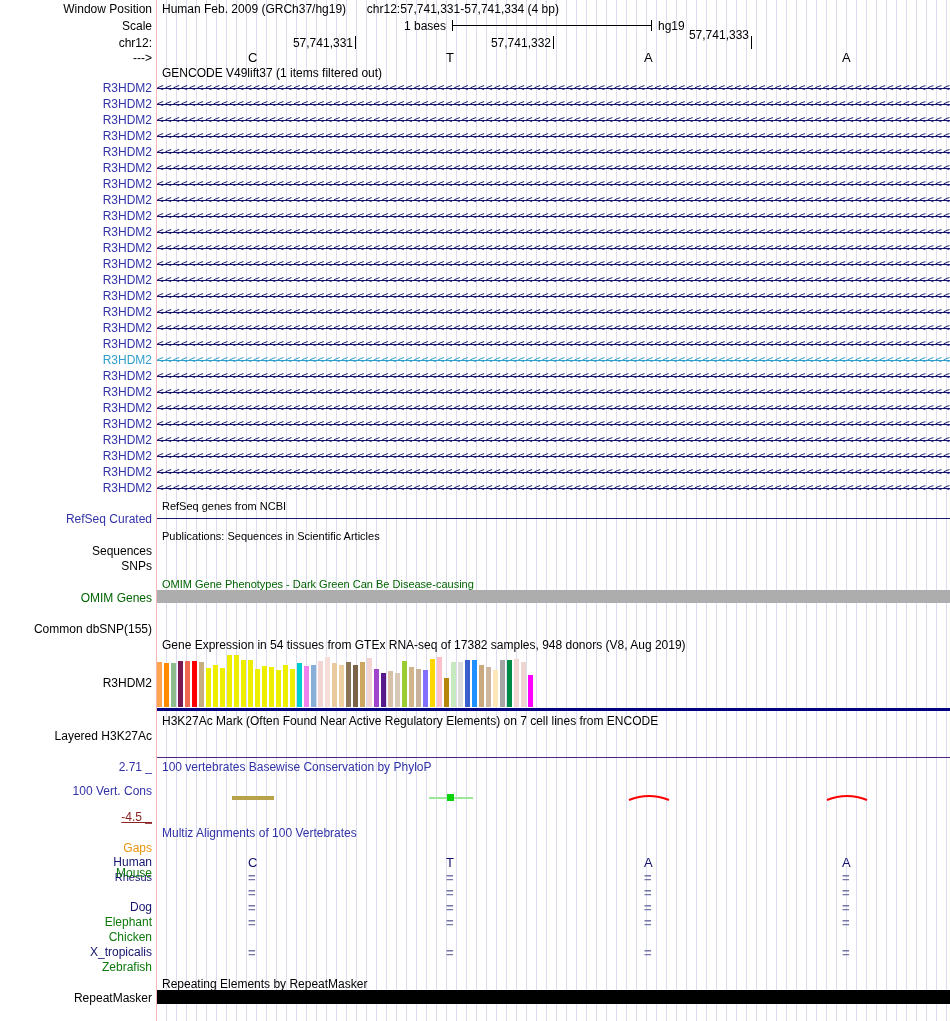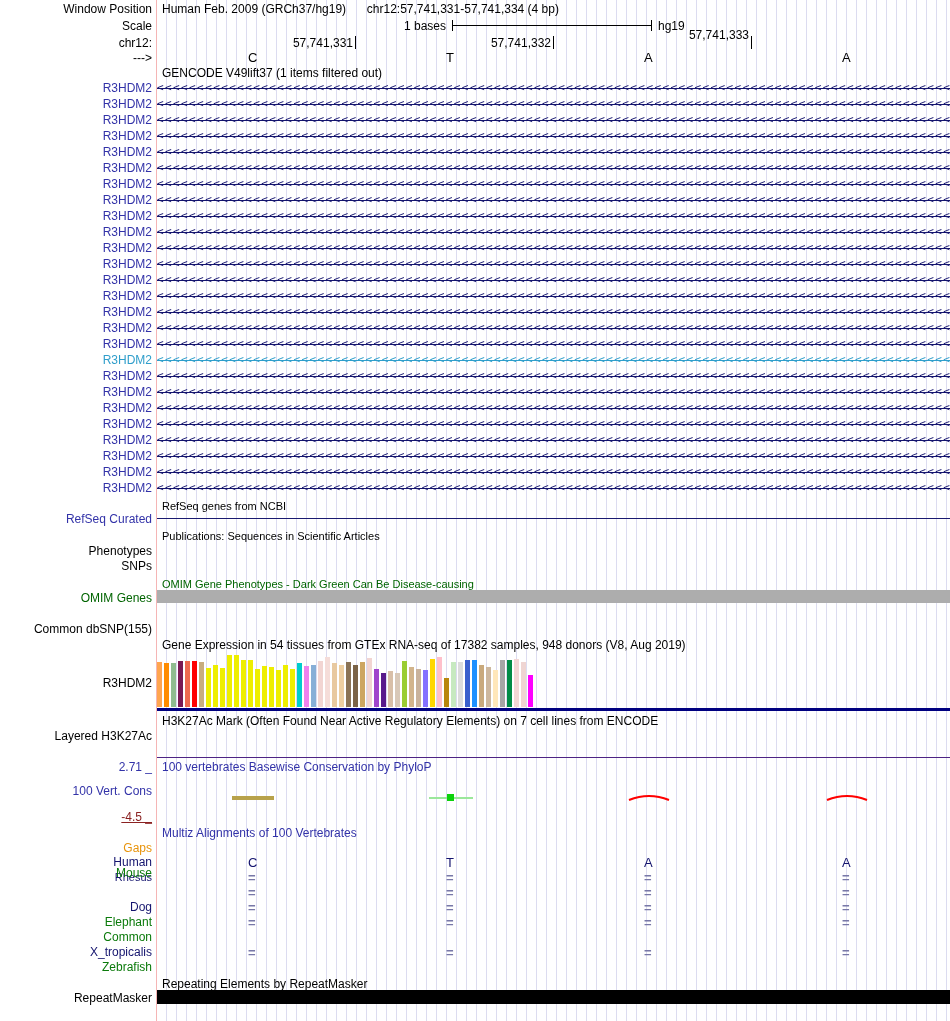--- a/index.html
+++ b/index.html
@@ -113,21 +113,21 @@
       <div class="generow" style="top: 464px; color: rgb(20, 20, 110); background-image: linear-gradient(rgb(20, 20, 110), rgb(20, 20, 110)); background-size: 100% 1px; background-position: center center; background-repeat: no-repeat;">&lt;&lt;&lt;&lt;&lt;&lt;&lt;&lt;&lt;&lt;&lt;&lt;&lt;&lt;&lt;&lt;&lt;&lt;&lt;&lt;&lt;&lt;&lt;&lt;&lt;&lt;&lt;&lt;&lt;&lt;&lt;&lt;&lt;&lt;&lt;&lt;&lt;&lt;&lt;&lt;&lt;&lt;&lt;&lt;&lt;&lt;&lt;&lt;&lt;&lt;&lt;&lt;&lt;&lt;&lt;&lt;&lt;&lt;&lt;&lt;&lt;&lt;&lt;&lt;&lt;&lt;&lt;&lt;&lt;&lt;&lt;&lt;&lt;&lt;&lt;&lt;&lt;&lt;&lt;&lt;&lt;&lt;&lt;&lt;&lt;&lt;&lt;&lt;&lt;&lt;&lt;&lt;&lt;&lt;&lt;&lt;&lt;&lt;&lt;</div>
       <div style="position: absolute; right: 798px; top: 481px; font-size: 12px; line-height: 14px; text-align: right; z-index: 2; color: rgb(50, 50, 168);">R3HDM2</div>
       <div class="generow" style="top: 480px; color: rgb(20, 20, 110); background-image: linear-gradient(rgb(20, 20, 110), rgb(20, 20, 110)); background-size: 100% 1px; background-position: center center; background-repeat: no-repeat;">&lt;&lt;&lt;&lt;&lt;&lt;&lt;&lt;&lt;&lt;&lt;&lt;&lt;&lt;&lt;&lt;&lt;&lt;&lt;&lt;&lt;&lt;&lt;&lt;&lt;&lt;&lt;&lt;&lt;&lt;&lt;&lt;&lt;&lt;&lt;&lt;&lt;&lt;&lt;&lt;&lt;&lt;&lt;&lt;&lt;&lt;&lt;&lt;&lt;&lt;&lt;&lt;&lt;&lt;&lt;&lt;&lt;&lt;&lt;&lt;&lt;&lt;&lt;&lt;&lt;&lt;&lt;&lt;&lt;&lt;&lt;&lt;&lt;&lt;&lt;&lt;&lt;&lt;&lt;&lt;&lt;&lt;&lt;&lt;&lt;&lt;&lt;&lt;&lt;&lt;&lt;&lt;&lt;&lt;&lt;&lt;&lt;&lt;&lt;</div>
     </div>
 
   <div class="title small" style="top:499px">RefSeq genes from NCBI</div>
   <div class="lbl" style="top: 511px; color: rgb(50, 50, 168);" id="refseq-label">RefSeq Curated</div>
   <div class="hline" id="refseq-line" style="top: 518px; height: 1px; background: rgb(25, 25, 112);"></div>
 
   <div class="title small" style="top:529px">Publications: Sequences in Scientific Articles</div>
-  <div class="lbl" style="top:543px">Phenotypes</div>
+  <div class="lbl" style="top:543px">Sequences</div>
   <div class="lbl" style="top:558px">SNPs</div>
 
   <div class="title small" id="omim-title" style="top: 577px; color: rgb(0, 100, 0);">OMIM Gene Phenotypes - Dark Green Can Be Disease-causing</div>
   <div class="lbl" id="omim-label" style="top: 590px; color: rgb(0, 100, 0);">OMIM Genes</div>
   <div class="hline" id="omim-bar" style="top: 590px; height: 13px; background: rgb(173, 173, 173);"></div>
 
   <div class="lbl" style="top:621px">Common dbSNP(155)</div>
 
   <div class="title" style="top:638px">Gene Expression in 54 tissues from GTEx RNA-seq of 17382 samples, 948 donors (V8, Aug 2019)</div>
   <div class="lbl" style="top:675px">R3HDM2</div>
@@ -234,21 +234,21 @@
       <div style="position: absolute; right: 798px; top: 900px; font-size: 12px; line-height: 15px; text-align: right; z-index: 2; color: rgb(20, 20, 110);">Dog</div>
       <span style="position: absolute; left: 248px; top: 900px; font-size: 13px; line-height: 15px; font-weight: bold; color: rgb(120, 120, 168); z-index: 2;">=</span>
       <span style="position: absolute; left: 446px; top: 900px; font-size: 13px; line-height: 15px; font-weight: bold; color: rgb(120, 120, 168); z-index: 2;">=</span>
       <span style="position: absolute; left: 644px; top: 900px; font-size: 13px; line-height: 15px; font-weight: bold; color: rgb(120, 120, 168); z-index: 2;">=</span>
       <span style="position: absolute; left: 842px; top: 900px; font-size: 13px; line-height: 15px; font-weight: bold; color: rgb(120, 120, 168); z-index: 2;">=</span>
       <div style="position: absolute; right: 798px; top: 915px; font-size: 12px; line-height: 15px; text-align: right; z-index: 2; color: rgb(11, 122, 11);">Elephant</div>
       <span style="position: absolute; left: 248px; top: 915px; font-size: 13px; line-height: 15px; font-weight: bold; color: rgb(120, 120, 168); z-index: 2;">=</span>
       <span style="position: absolute; left: 446px; top: 915px; font-size: 13px; line-height: 15px; font-weight: bold; color: rgb(120, 120, 168); z-index: 2;">=</span>
       <span style="position: absolute; left: 644px; top: 915px; font-size: 13px; line-height: 15px; font-weight: bold; color: rgb(120, 120, 168); z-index: 2;">=</span>
       <span style="position: absolute; left: 842px; top: 915px; font-size: 13px; line-height: 15px; font-weight: bold; color: rgb(120, 120, 168); z-index: 2;">=</span>
-      <div style="position: absolute; right: 798px; top: 930px; font-size: 12px; line-height: 15px; text-align: right; z-index: 2; color: rgb(11, 122, 11);">Common</div>
+      <div style="position: absolute; right: 798px; top: 930px; font-size: 12px; line-height: 15px; text-align: right; z-index: 2; color: rgb(11, 122, 11);">Chicken</div>
       <div style="position: absolute; right: 798px; top: 945px; font-size: 12px; line-height: 15px; text-align: right; z-index: 2; color: rgb(20, 20, 110);">X_tropicalis</div>
       <span style="position: absolute; left: 248px; top: 945px; font-size: 13px; line-height: 15px; font-weight: bold; color: rgb(120, 120, 168); z-index: 2;">=</span>
       <span style="position: absolute; left: 446px; top: 945px; font-size: 13px; line-height: 15px; font-weight: bold; color: rgb(120, 120, 168); z-index: 2;">=</span>
       <span style="position: absolute; left: 644px; top: 945px; font-size: 13px; line-height: 15px; font-weight: bold; color: rgb(120, 120, 168); z-index: 2;">=</span>
       <span style="position: absolute; left: 842px; top: 945px; font-size: 13px; line-height: 15px; font-weight: bold; color: rgb(120, 120, 168); z-index: 2;">=</span>
       <div style="position: absolute; right: 798px; top: 960px; font-size: 12px; line-height: 15px; text-align: right; z-index: 2; color: rgb(11, 122, 11);">Zebrafish</div>
     </div>
 
   <div class="title" style="top:977px">Repeating Elements by RepeatMasker</div>
   <div class="lbl" style="top:990px">RepeatMasker</div>

